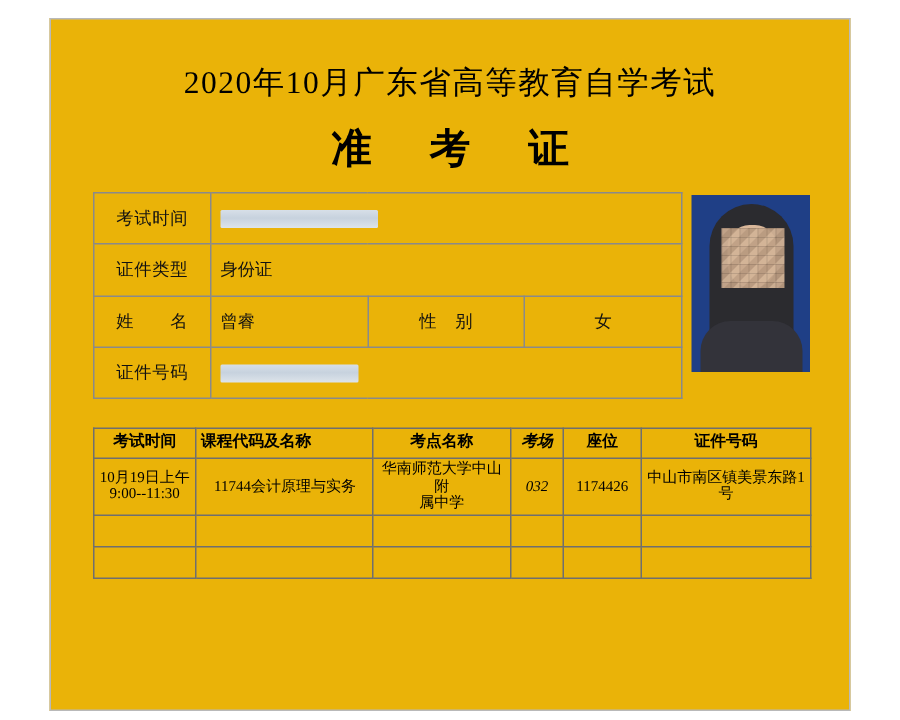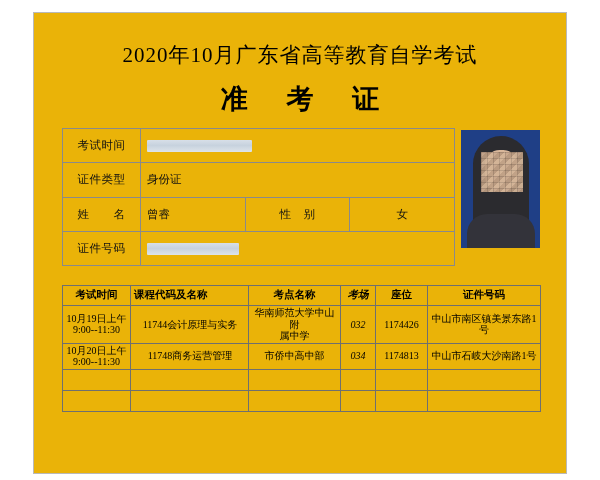--- a/index.html
+++ b/index.html
@@ -245,31 +245,20 @@
             <td class="c-course">11744会计原理与实务</td>
             <td class="c-site">
               <div>华南师范大学中山附</div>
               <div>属中学</div>
             </td>
             <td class="c-room">032</td>
             <td class="c-seat">1174426</td>
             <td class="c-addr">中山市南区镇美景东路1号</td>
           </tr>
           <tr>
-            <td class="c-time">
-              <div class="t-l1">10月20日上午</div>
-              <div class="t-l2">9:00--11:30</div>
-            </td>
-            <td class="c-course">11748商务运营管理</td>
-            <td class="c-site">市侨中高中部</td>
-            <td class="c-room">034</td>
-            <td class="c-seat">1174813</td>
-            <td class="c-addr">中山市石岐大沙南路1号</td>
-          </tr>
-          <tr>
             <td class="c-time empty"></td>
             <td class="c-course empty"></td>
             <td class="c-site empty"></td>
             <td class="c-room empty"></td>
             <td class="c-seat empty"></td>
             <td class="c-addr empty"></td>
           </tr>
           <tr>
             <td class="c-time empty"></td>
             <td class="c-course empty"></td>

